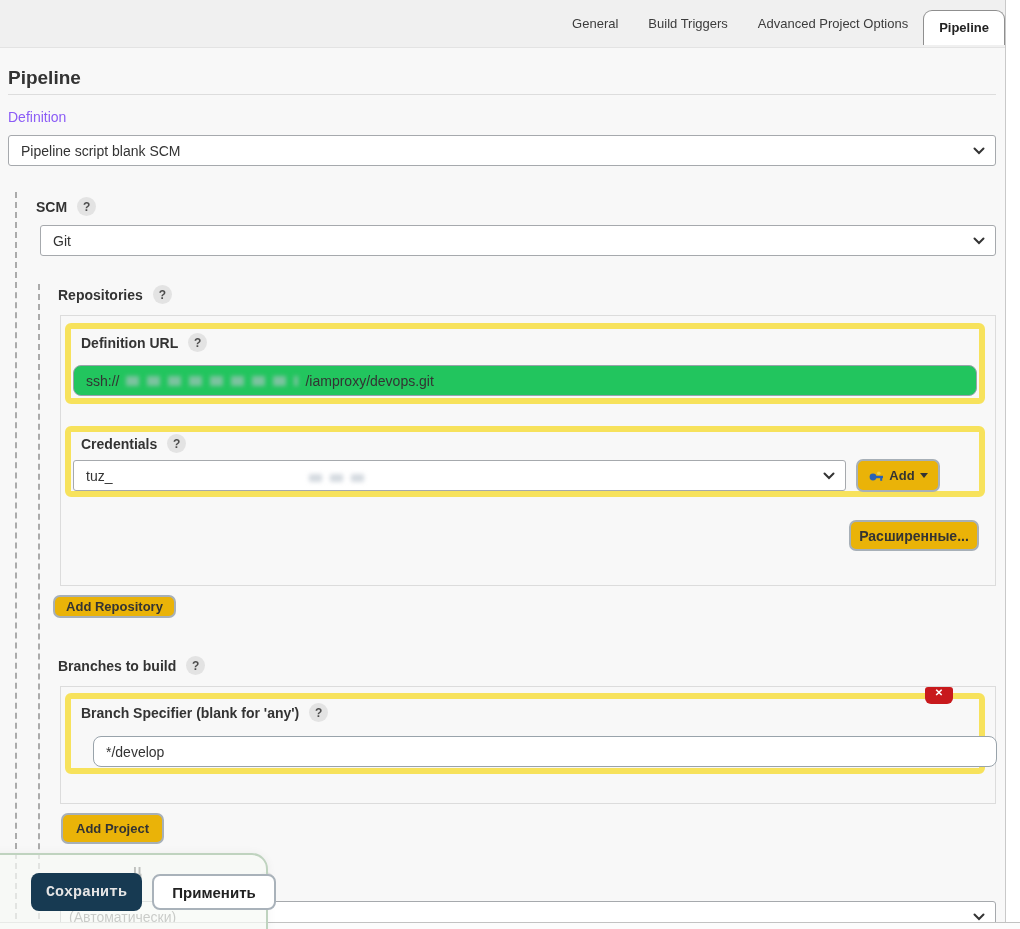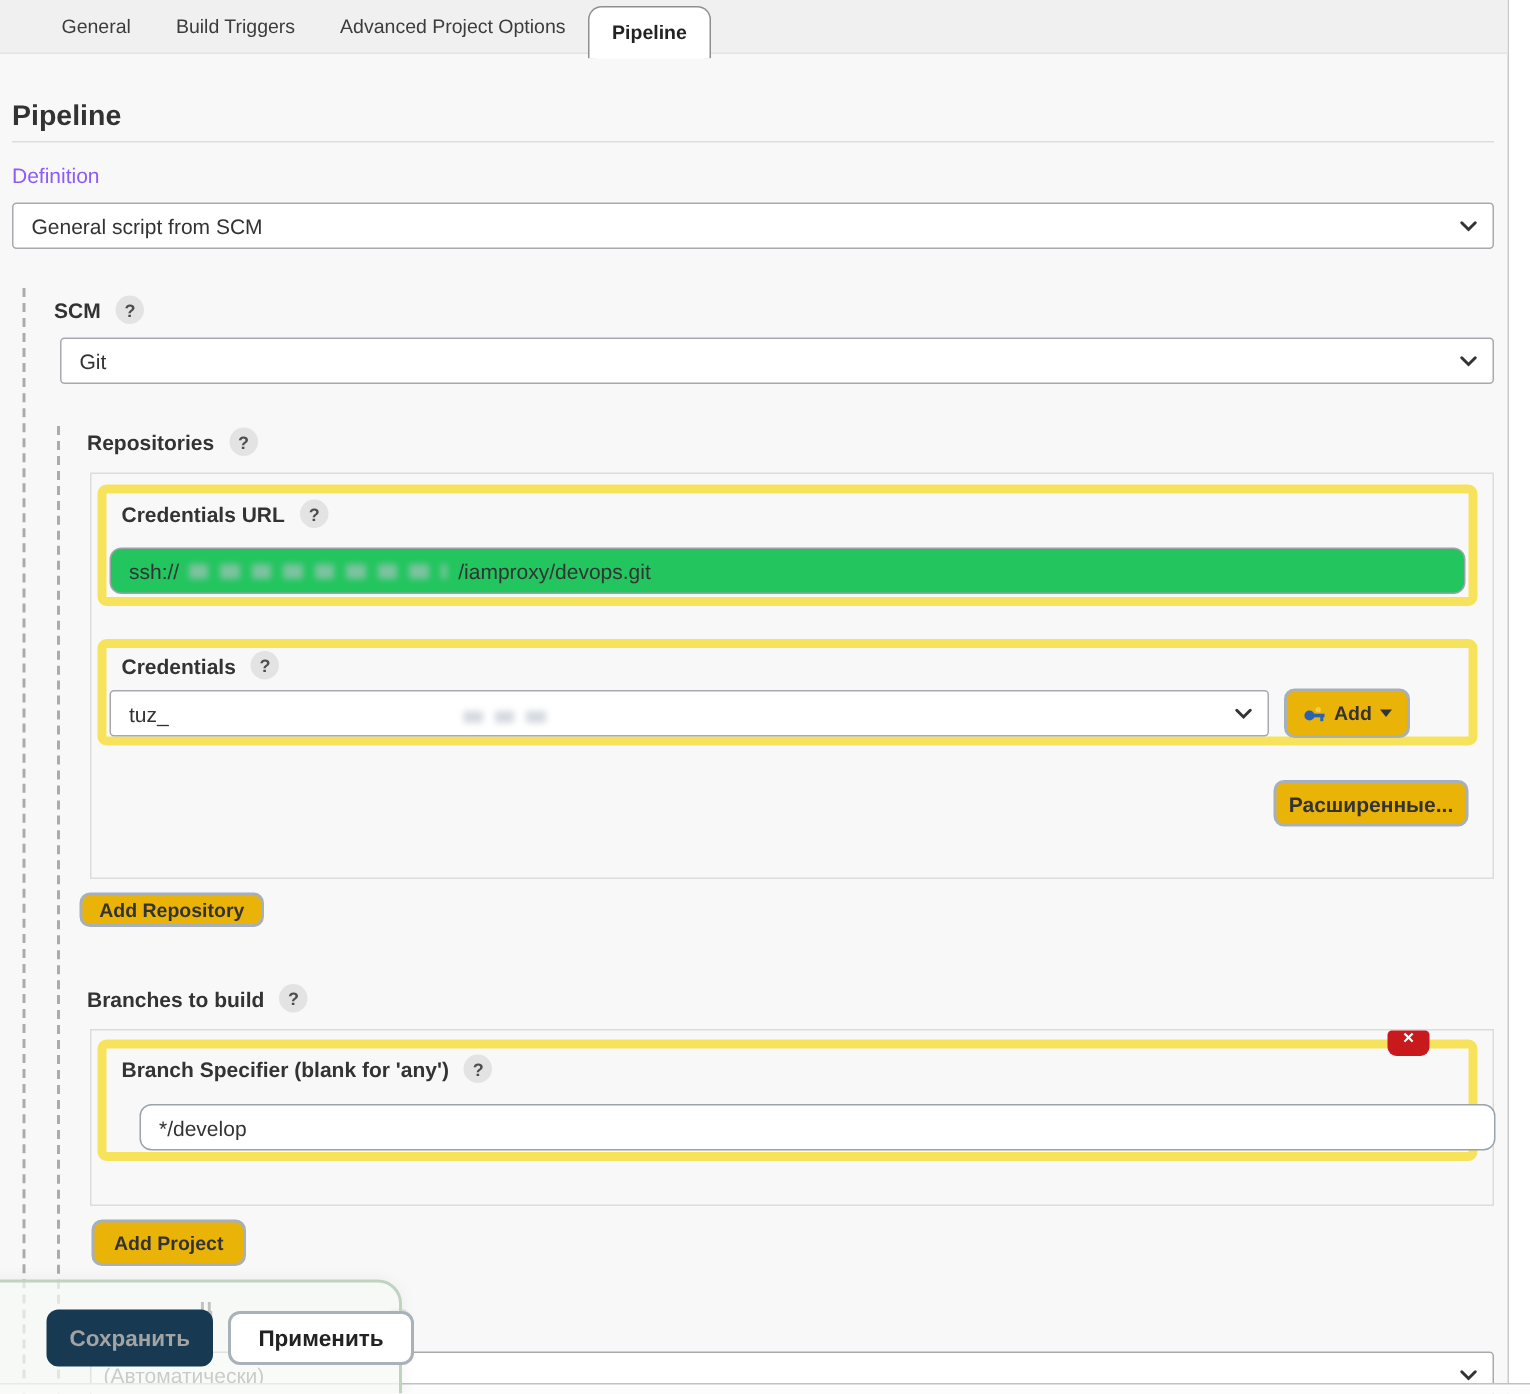--- a/index.html
+++ b/index.html
@@ -1,21 +1,21 @@
 <!DOCTYPE html>
 <html><head>
 <meta charset="utf-8">
 <style>
   html,body{margin:0;padding:0;background:#fff;}
   body{font-family:"Liberation Sans",sans-serif;-webkit-font-smoothing:antialiased;}
   #viewport{position:relative;width:1020px;height:929px;overflow:hidden;background:#fff;}
   #main-panel{position:absolute;left:0;top:0;width:1006px;height:929px;background:#f8f8f8;border-right:1px solid #c9c9c9;box-sizing:border-box;}
 
   
-  .tabbar{position:absolute;left:0;top:0;width:100%;height:36px;background:#f0f0f0;border-bottom:1px solid #e3e3e3;display:flex;align-items:center;padding-left:26px;box-sizing:border-box;}
+  .tabbar{position:absolute;left:0;top:0;width:100%;height:48px;background:#f0f0f0;border-bottom:1px solid #e3e3e3;display:flex;align-items:center;padding-left:26px;box-sizing:border-box;justify-content:flex-end;}
   .tab{font-size:13px;color:#3c3c3c;padding:0 15px;line-height:36px;cursor:pointer;white-space:nowrap;}
   .tab.active{background:#fff;border:1px solid #8f8f8f;border-bottom:none;border-radius:9px 9px 0 0;font-weight:700;height:34px;line-height:34px;margin-top:4px;position:relative;top:2px;color:#222;}
 
   
   .h2{position:absolute;font-size:19px;font-weight:700;color:#333;}
   .divider{position:absolute;height:1px;background:#ddd;}
   .lbl{position:absolute;font-size:14px;font-weight:500;color:#8b5cf6;}
   .lblrow{position:absolute;display:flex;align-items:center;gap:10px;font-size:14px;font-weight:700;color:#333;}
   .help{width:19px;height:19px;border-radius:50%;background:#e3e3e3;color:#4d4d4d;font-size:12px;font-weight:700;display:flex;align-items:center;justify-content:center;flex:0 0 auto;cursor:pointer;}
   .sel{position:absolute;background:#fff;border:1px solid #a6a9ad;border-radius:3px;font-size:14px;color:#333;display:flex;align-items:center;padding:0 30px 0 12px;box-sizing:border-box;cursor:pointer;}
@@ -32,42 +32,42 @@
   
   .delbtn{position:absolute;left:925px;top:687px;width:28px;height:17px;background:#c8191c;border-radius:3px 3px 6px 6px;color:#fff;font-size:10px;font-weight:700;display:flex;align-items:flex-start;justify-content:center;line-height:11px;z-index:3;cursor:pointer;}
 
   
   .frag{position:absolute;left:133px;top:862px;font-size:14px;font-weight:700;color:#333;z-index:3;}
   .help-abs{position:absolute;left:256px;top:872px;z-index:3;}
   .bottom-line{position:absolute;left:0;top:922px;width:1020px;height:7px;background:#fcfcfc;border-top:1px solid #c2c2c2;z-index:2;}
 
   
   .savepanel{position:absolute;left:-12px;top:853px;width:280px;height:90px;background:rgba(246,250,245,0.72);border:2px solid #bfd3bf;border-radius:0 16px 0 0;box-shadow:0 0 10px rgba(0,0,0,0.05);z-index:4;box-sizing:border-box;}
-  .btn-save{position:absolute;left:31px;top:873px;width:111px;height:38px;background:#173a52;color:#a3a3a3;border:none;border-radius:8px;font-weight:700;font-size:15px;display:flex;align-items:center;justify-content:center;z-index:5;cursor:pointer;font-family:Liberation Sans, sans-serif;}
+  .btn-save{position:absolute;left:31px;top:873px;width:111px;height:38px;background:#173a52;color:#e5e5e5;border:none;border-radius:8px;font-weight:700;font-size:15px;display:flex;align-items:center;justify-content:center;z-index:5;cursor:pointer;font-family:Liberation Mono, monospace;}
   .btn-apply{position:absolute;left:152px;top:874px;width:124px;height:36px;background:#fff;color:#222;border:2px solid #a9b2ba;border-radius:8px;font-weight:700;font-size:15px;display:flex;align-items:center;justify-content:center;z-index:5;box-sizing:border-box;cursor:pointer;font-family:inherit;}
 </style>
 </head>
 <body>
 
 <div id="viewport">
   <div id="main-panel">
 
     <div class="tabbar">
       <span class="tab">General</span>
       <span class="tab">Build Triggers</span>
       <span class="tab">Advanced Project Options</span>
       <span class="tab active">Pipeline</span>
     </div>
 
     <div class="h2" style="left:8px;top:67px;">Pipeline</div>
     <div class="divider" style="left:8px;top:94px;width:988px;"></div>
 
     <div class="lbl" style="left:8px;top:109px;">Definition</div>
     <div class="sel" style="left:8px;top:135px;width:988px;height:31px;">
-      <span>General script from SCM</span>
+      <span>Pipeline script blank SCM</span>
       <svg class="chev" width="12" height="8" viewBox="0 0 12 8">
           <path d="M1.5 1.5 L6 6 L10.5 1.5" stroke="#333" stroke-width="2" fill="none" stroke-linecap="round"></path>
         </svg>
     </div>
 
     <div class="dash" style="left:15px;top:192px;height:737px;"></div>
     <div class="dash" style="left:38px;top:284px;height:645px;"></div>
 
     <div class="lblrow" style="left:36px;top:197px;">
       <span>SCM</span>
@@ -82,21 +82,21 @@
 
     <div class="lblrow" style="left:58px;top:285px;">
       <span>Repositories</span>
       <span class="help">?</span>
     </div>
 
     <div class="box" style="left:60px;top:315px;width:936px;height:271px;">
 
       <div class="ylw" style="left:4px;top:7px;width:920px;height:81px;">
         <div class="lblrow" style="left:10px;top:4px;">
-          <span>Credentials URL</span>
+          <span>Definition URL</span>
           <span class="help">?</span>
         </div>
         <div class="inpdiv" style="left:2px;top:36px;right:2px;height:31px;">
           <span>ssh://</span>
           <span class="redact" style="width:172px;margin:0 7px;"></span>
           <span>/iamproxy/devops.git</span>
         </div>
       </div>
 
       <div class="ylw" style="left:4px;top:110px;width:920px;height:71px;">

